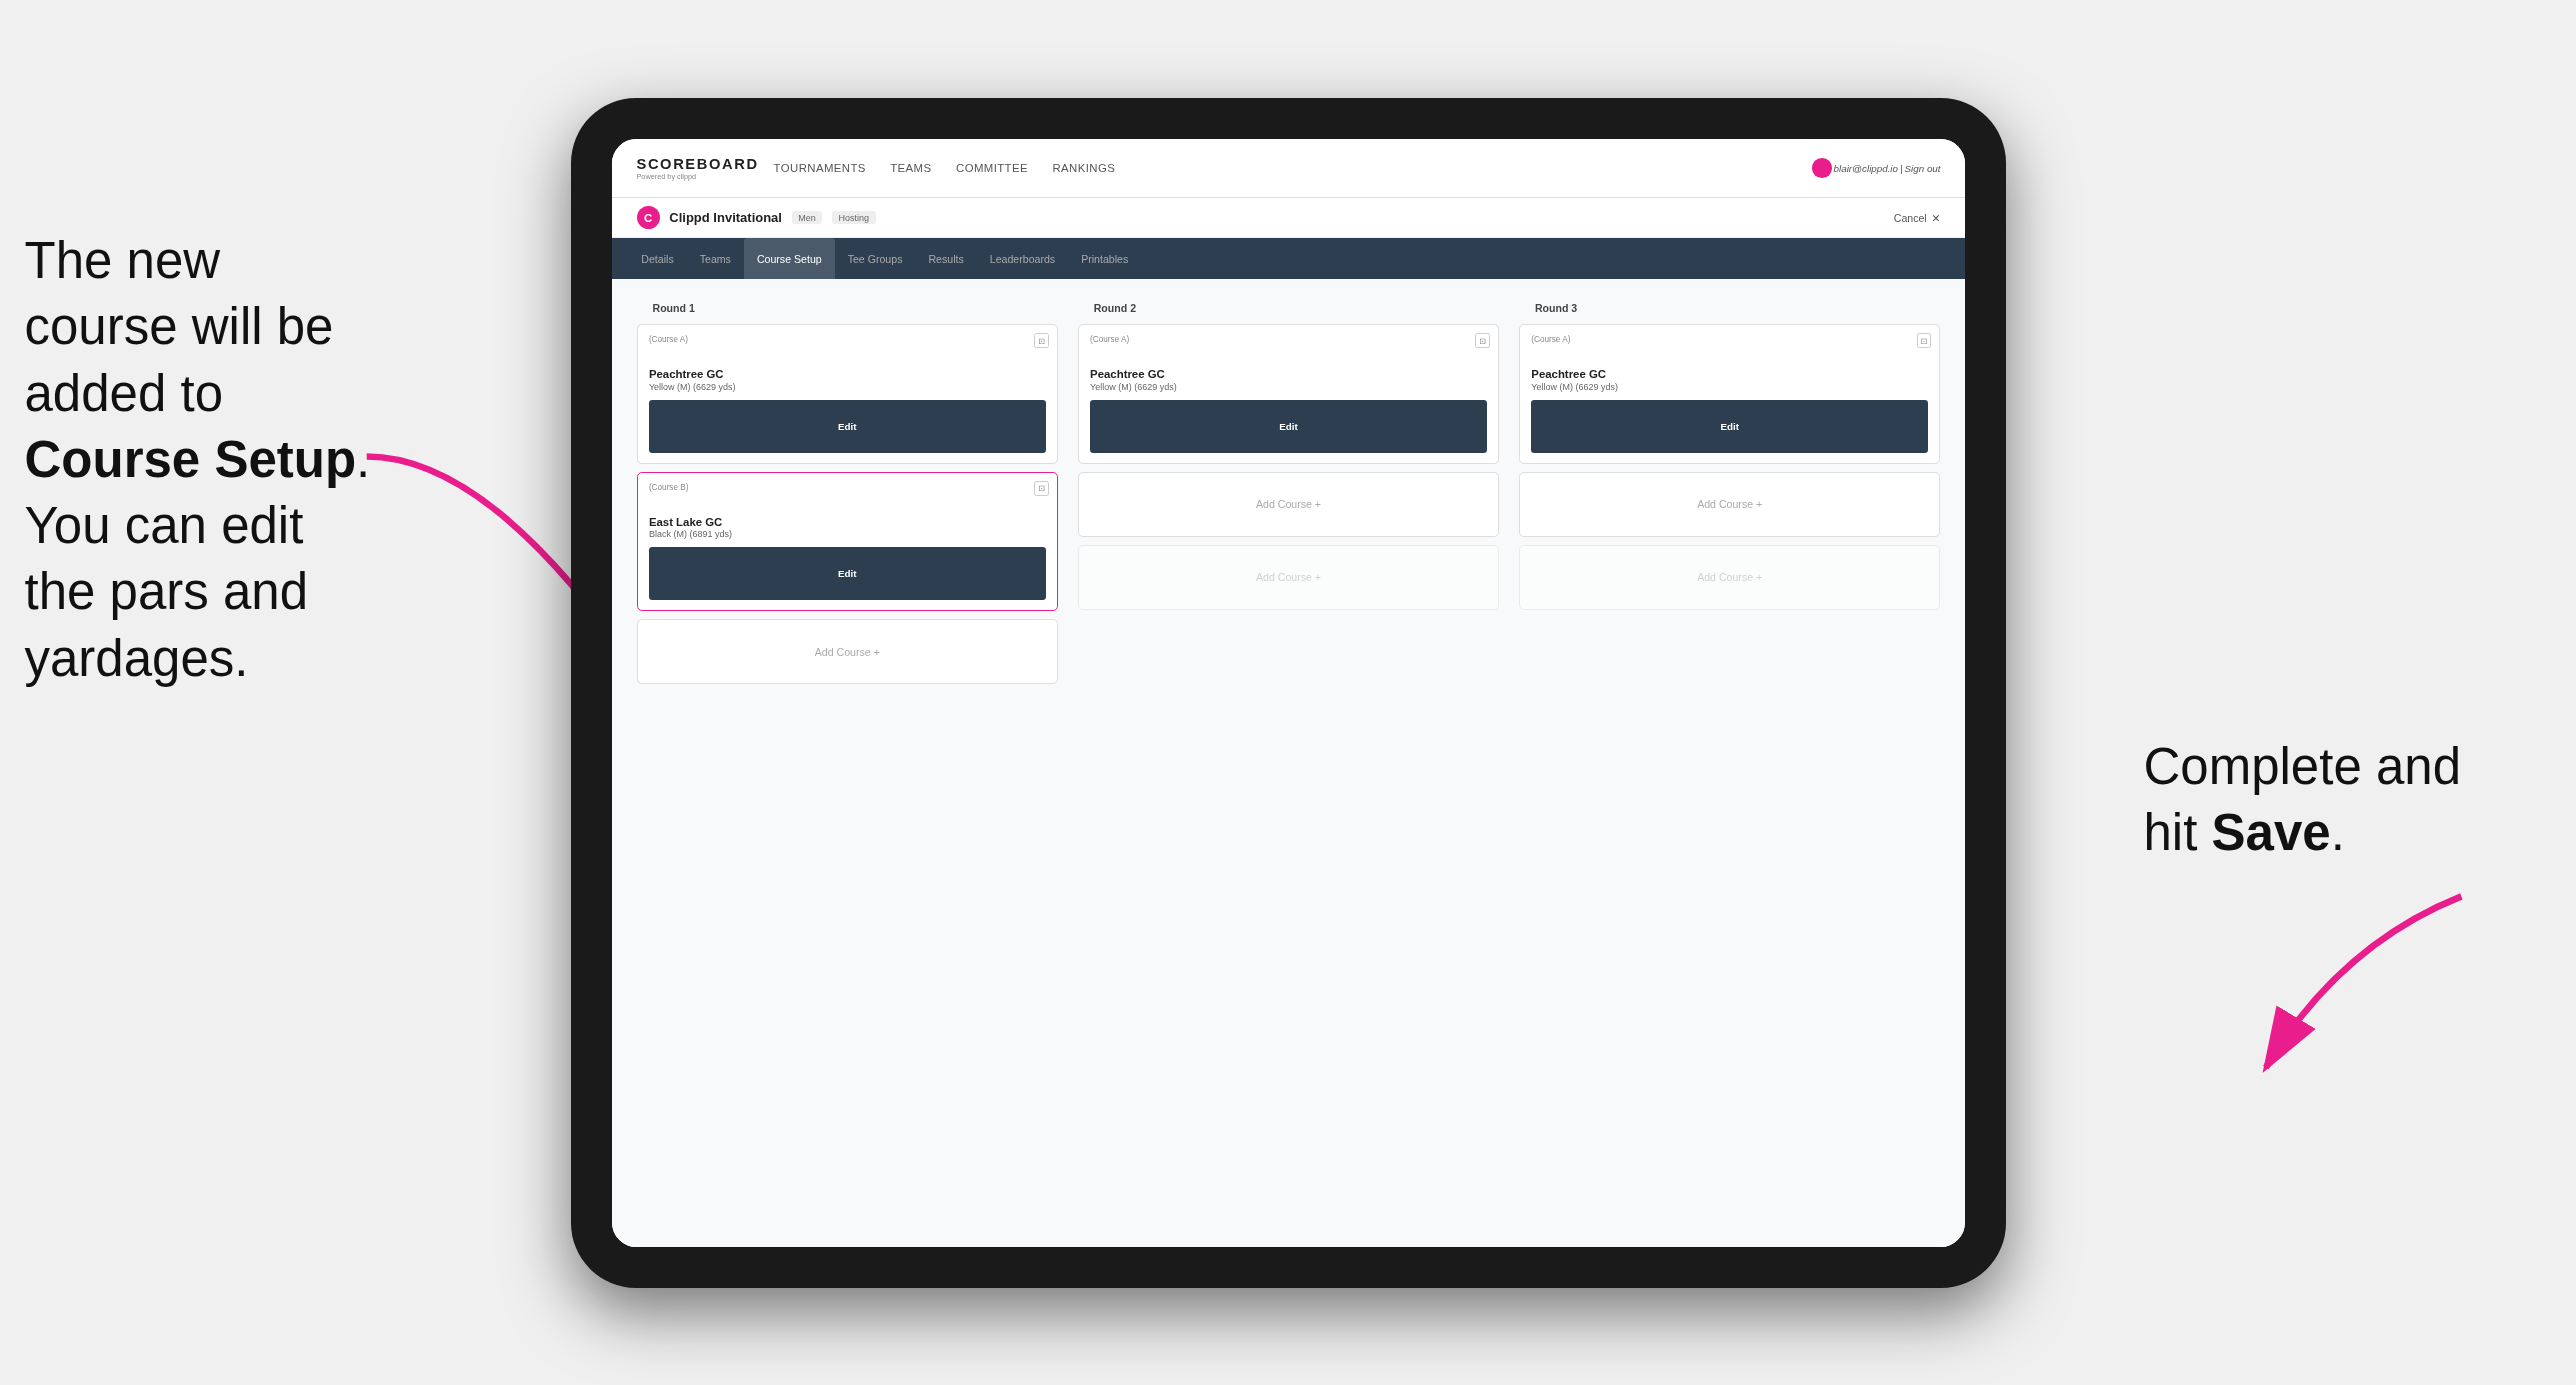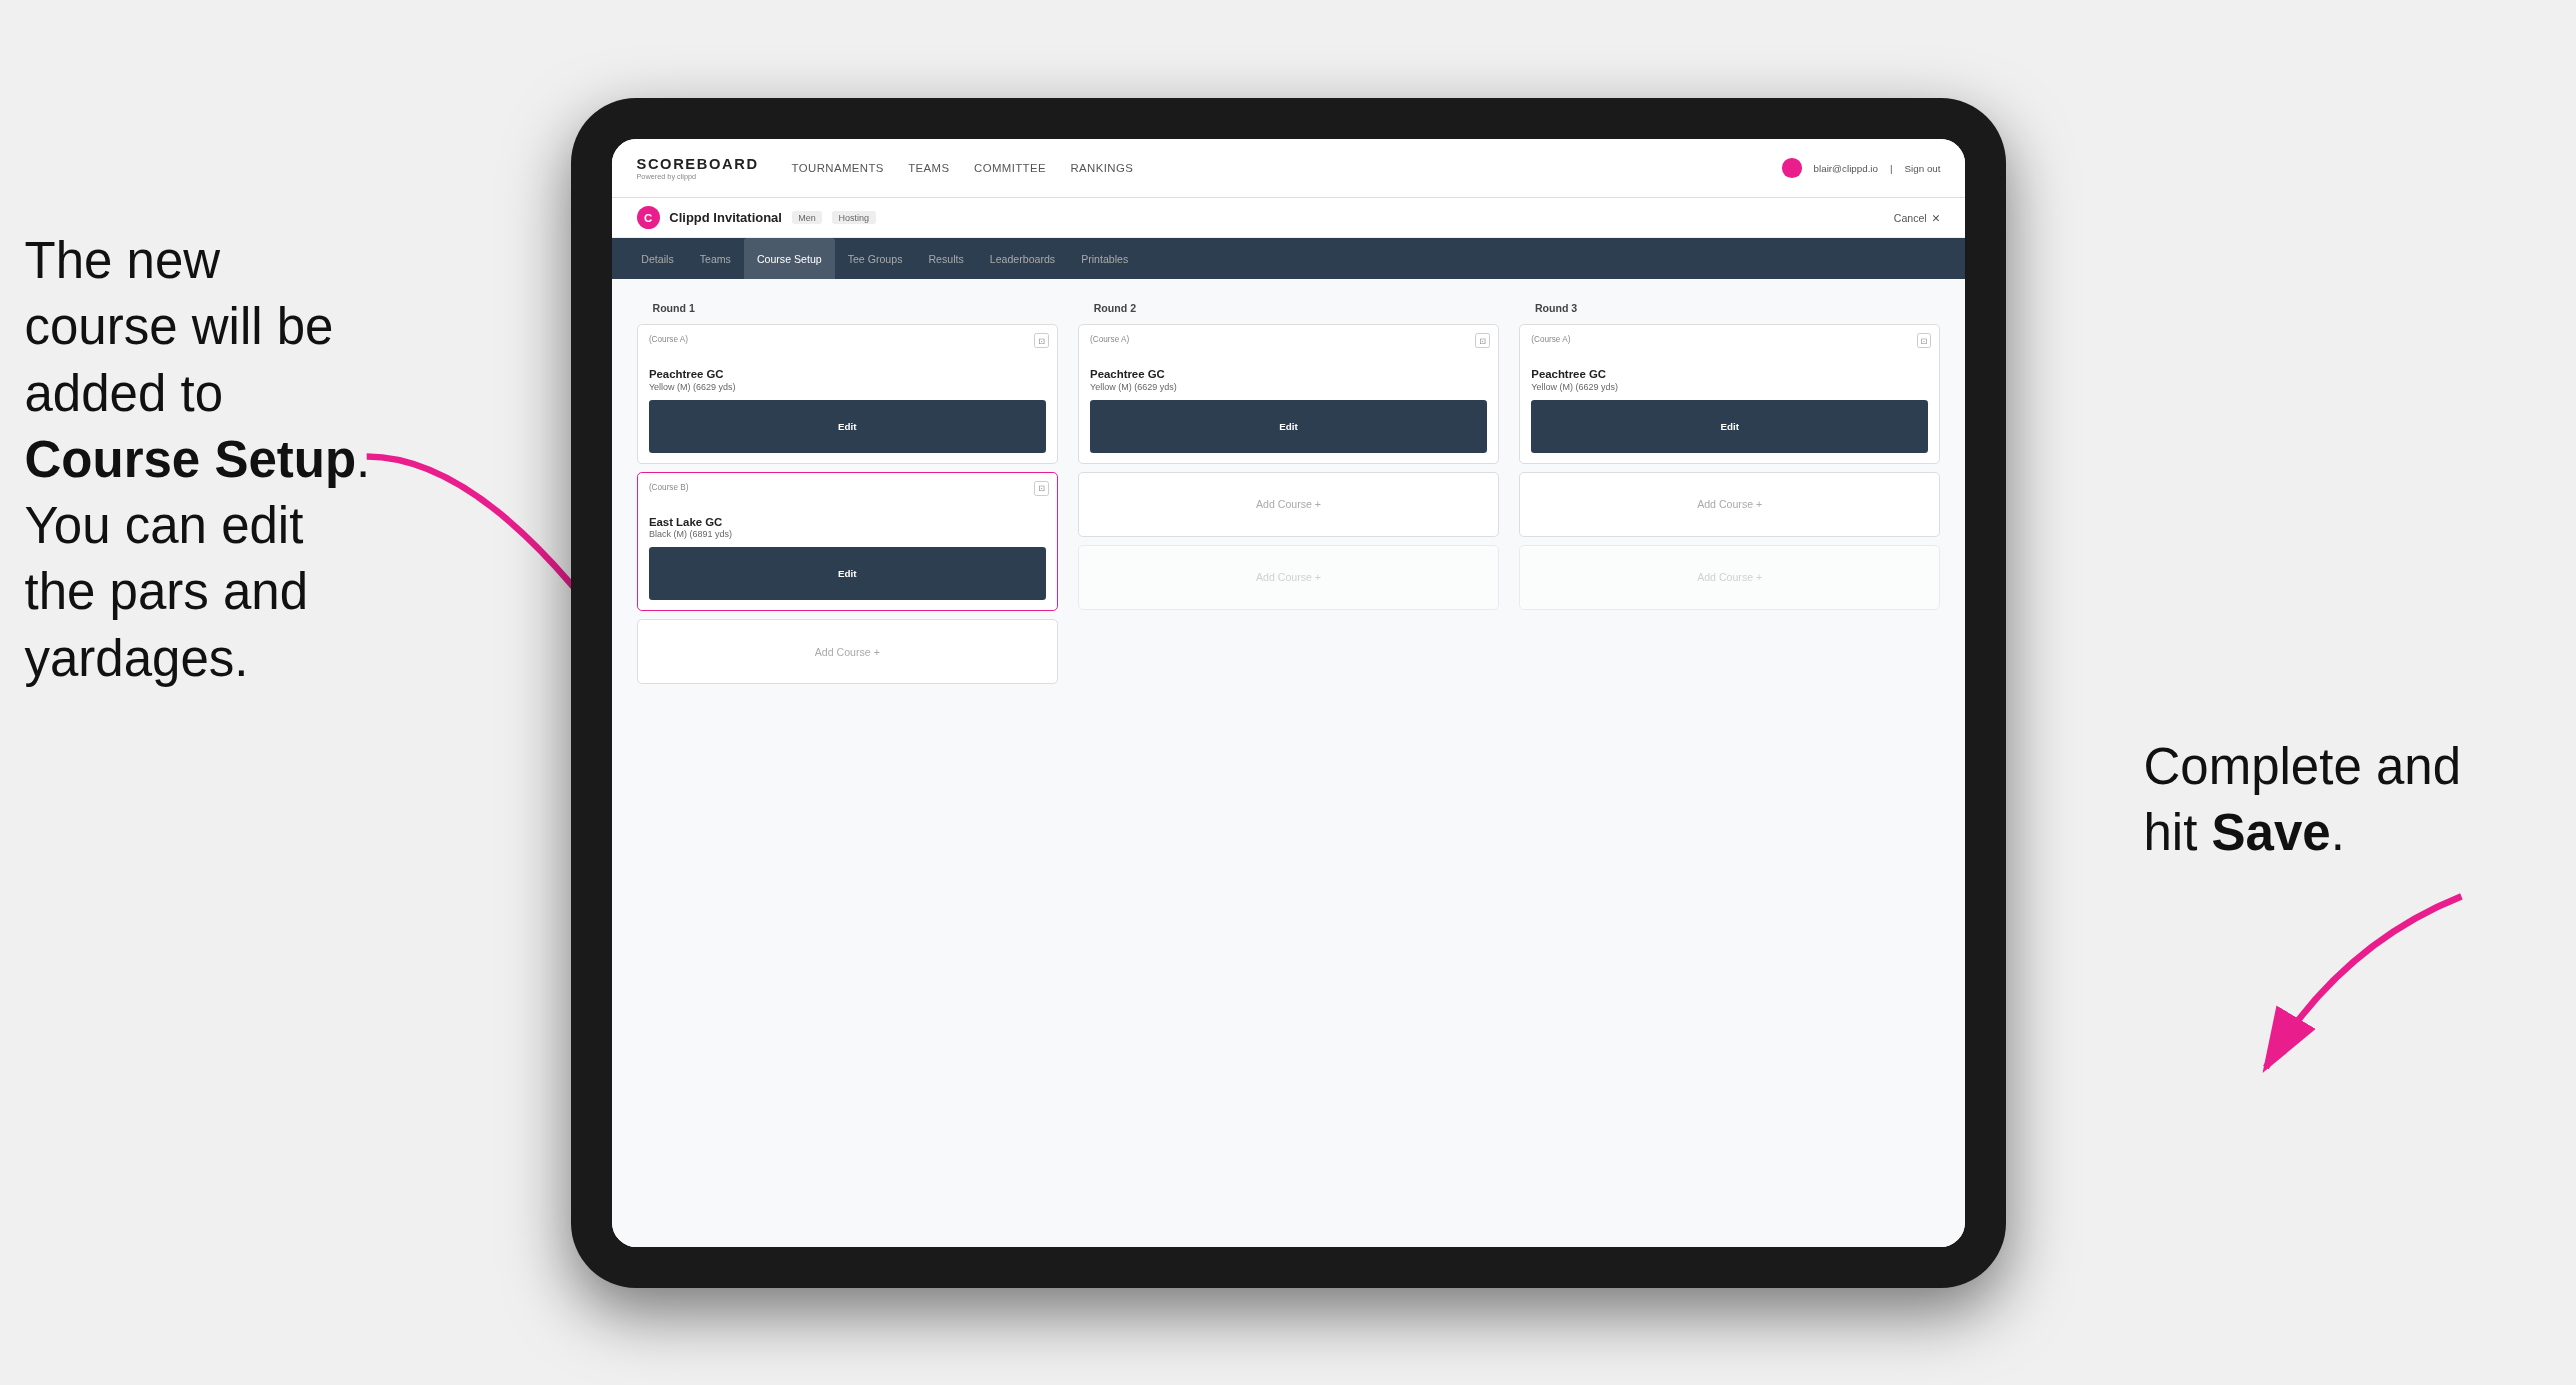--- a/index.html
+++ b/index.html
@@ -67,21 +67,21 @@
       padding: 0 24.5px;
       display: flex;
       align-items: center;
       height: 59px;
       flex-shrink: 0;
     }
 
     .logo-area {
       display: flex;
       flex-direction: column;
-      margin-right: 33px;
+      margin-right: 15px;
     }
 
     .logo-scoreboard {
       font-size: 14.7px;
       font-weight: 800;
       letter-spacing: 1.6px;
       color: #222;
     }
 
     .logo-sub {
@@ -100,23 +100,24 @@
       color: #555;
       cursor: pointer;
       padding: 4.1px 0;
       font-weight: 500;
       letter-spacing: 0.4px;
     }
 
     .nav-right {
       display: flex;
       align-items: center;
-      gap: 12px;
+      gap: 2px;
       font-size: 9.8px;
       color: #555;
+      font-style: italic;
     }
 
     .user-avatar {
       width: 19.6px;
       height: 19.6px;
       background: #e91e8c;
       border-radius: 50%;
     }
 
     .sign-out {

